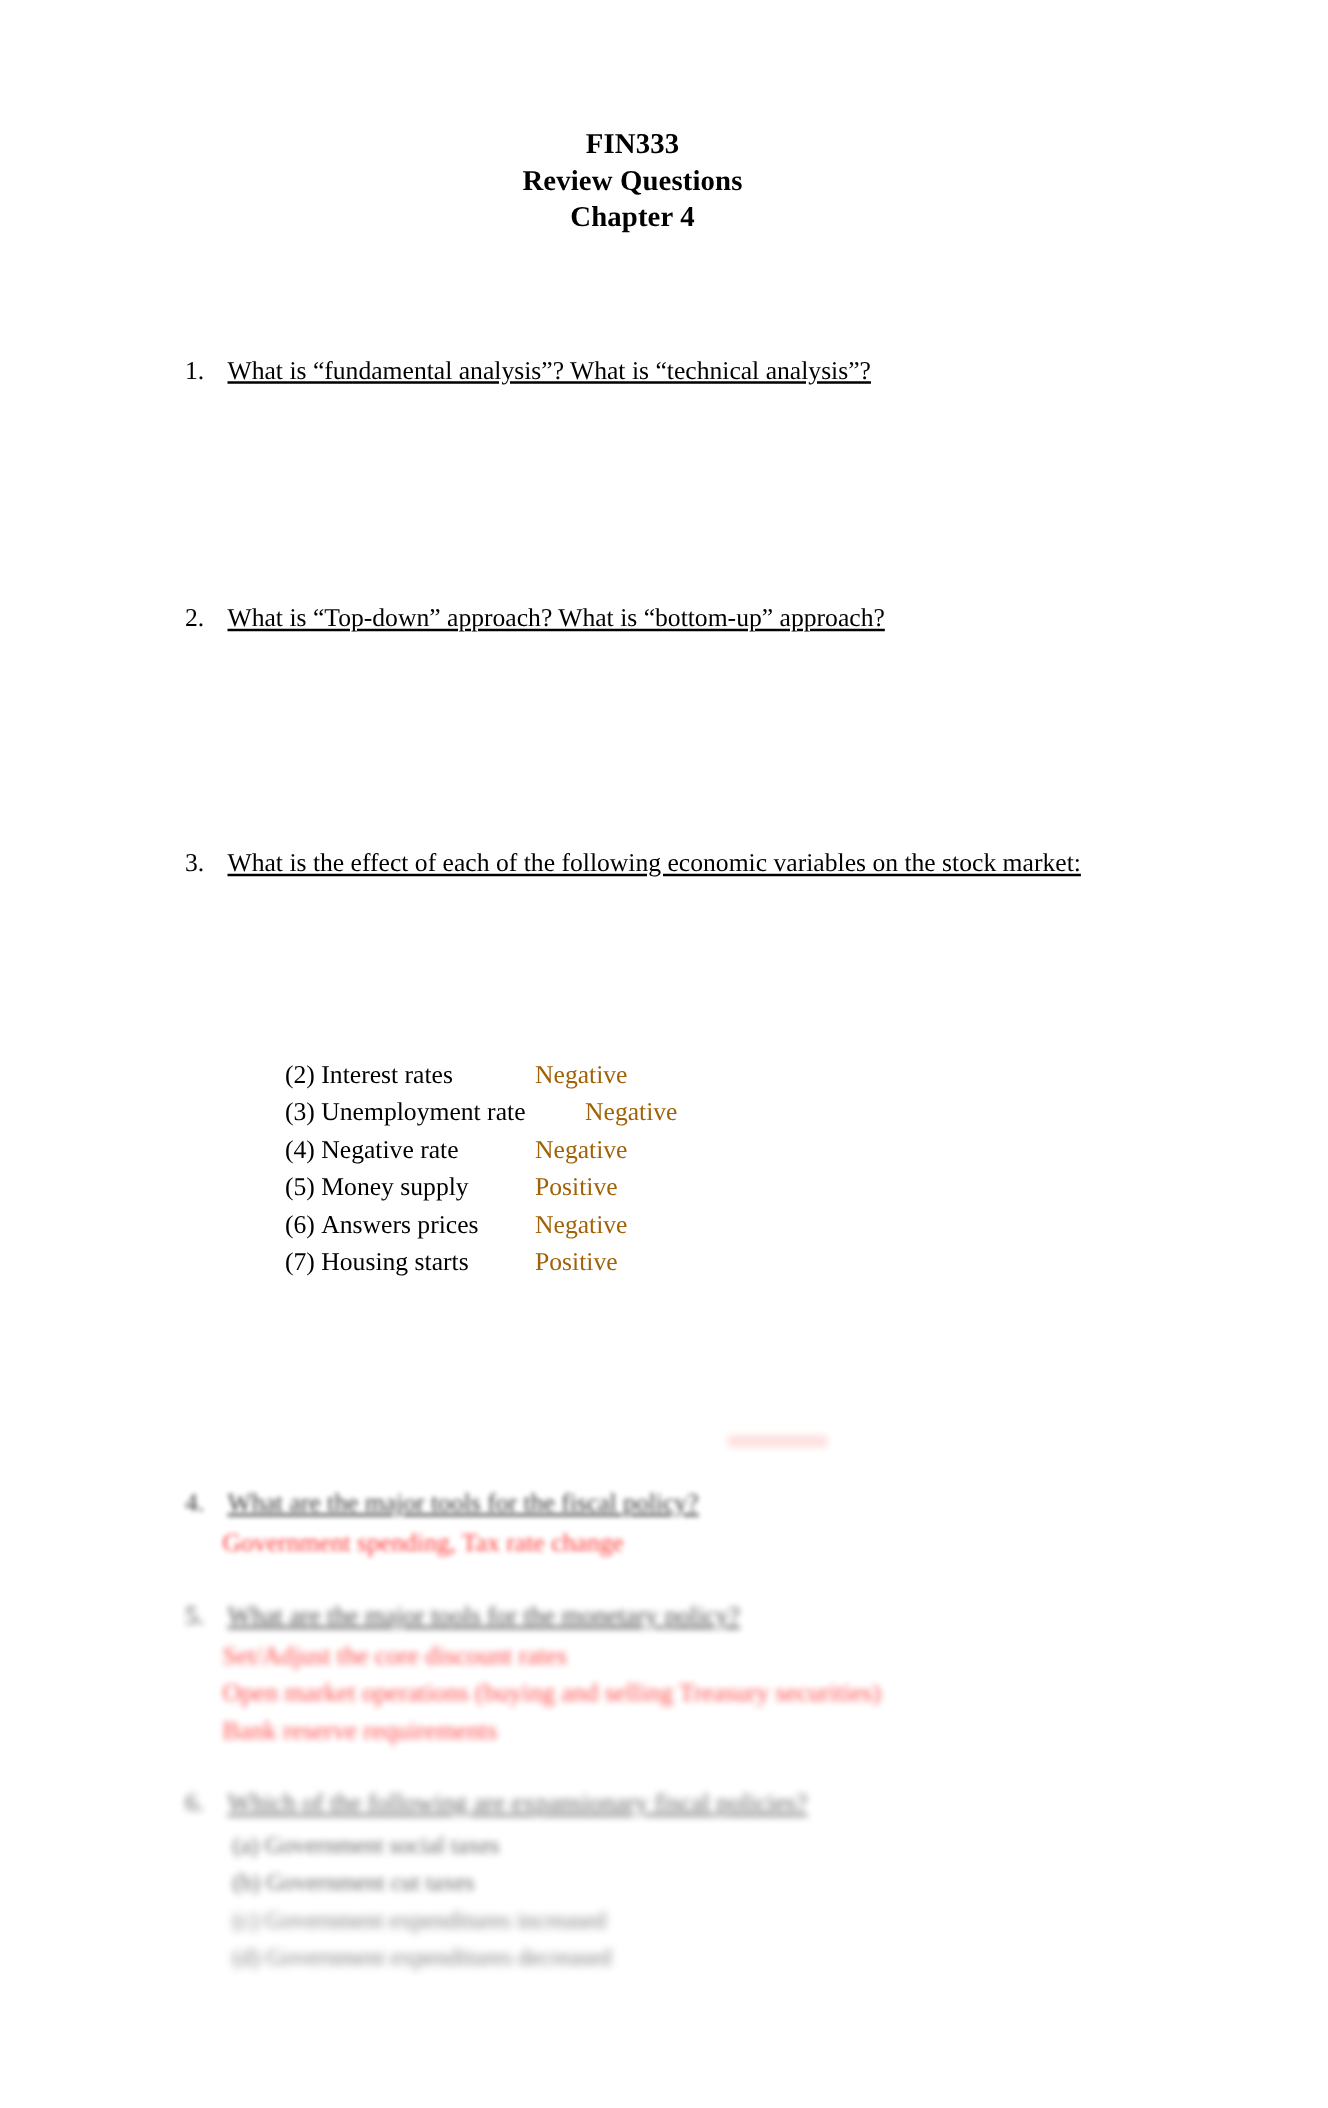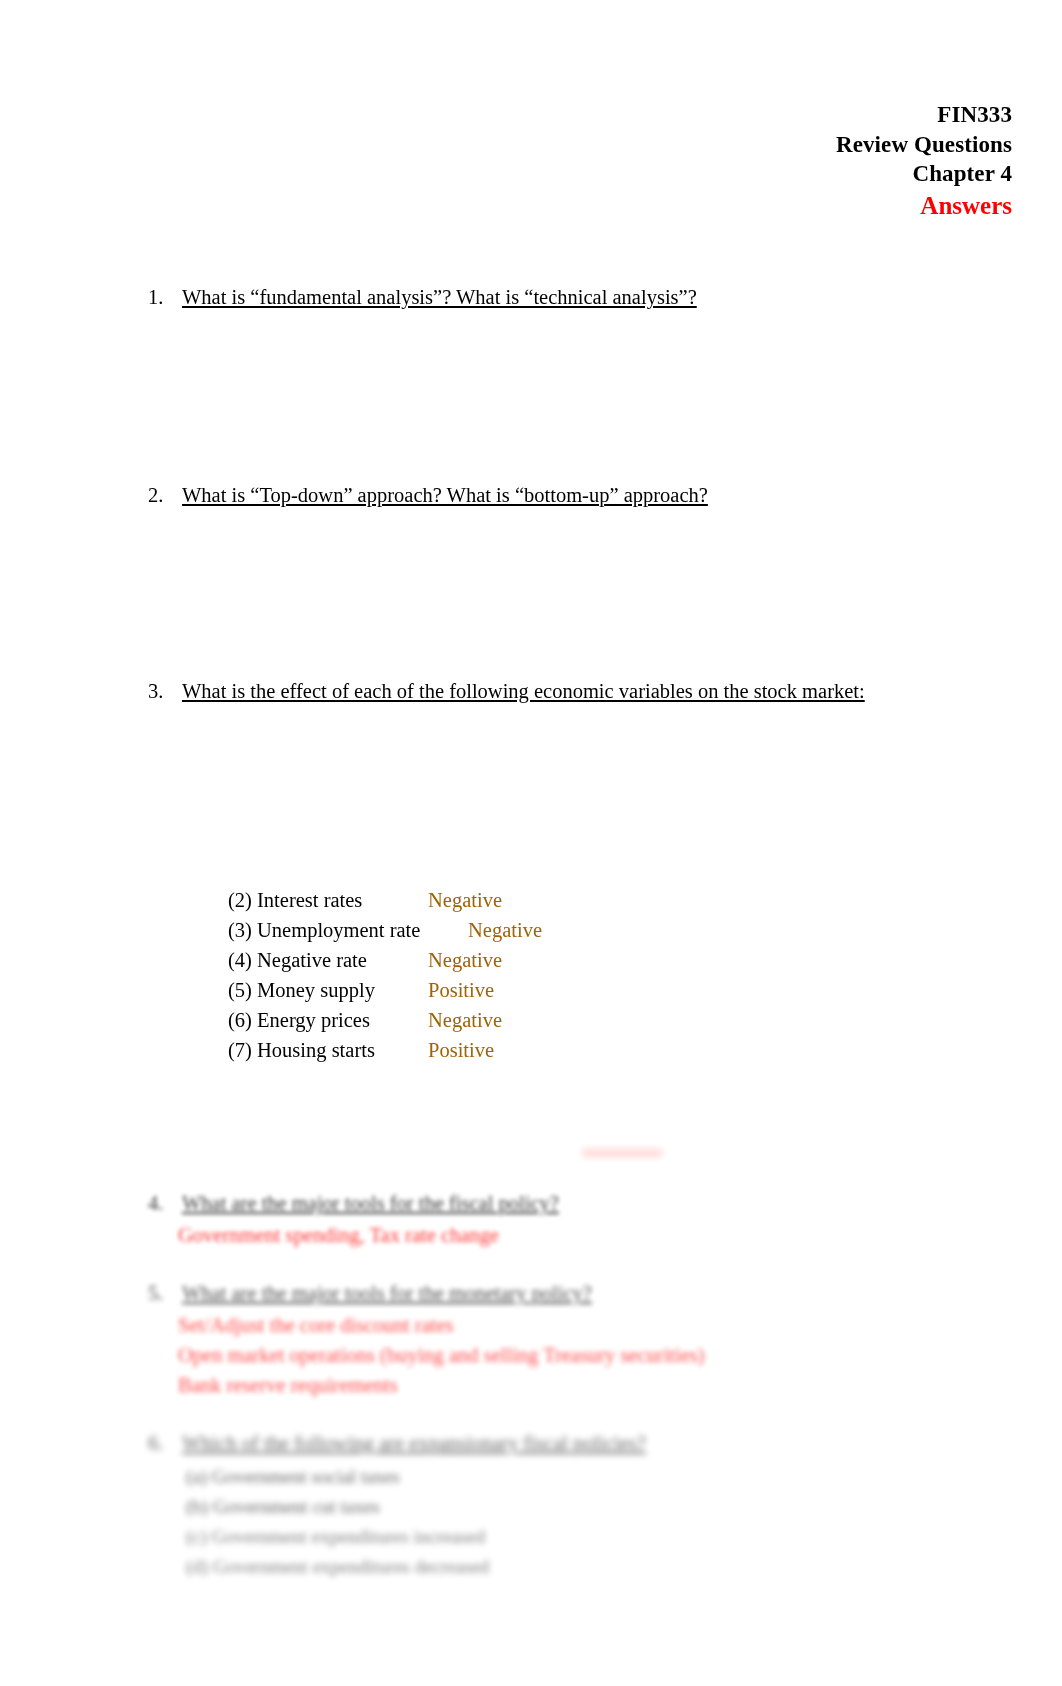--- a/index.html
+++ b/index.html
@@ -20,21 +20,21 @@
     overflow: hidden;
     box-sizing: border-box;
   }
 
   
   .title-block {
     position: absolute;
     left: 0;
     top: 100px;
     width: 1012px;
-    text-align: right;
+    text-align: center;
   }
   .title-line {
     font-weight: bold;
     font-size: 23px;
     line-height: 29.5px;
     letter-spacing: 0.1px;
   }
   .title-answers {
     font-weight: bold;
     font-size: 25px;
@@ -78,21 +78,20 @@
   }
   .variable-row {
     display: flex;
     align-items: baseline;
     white-space: nowrap;
     height: 30px;
   }
   .var-label {
     flex: 0 0 200px;
     width: 200px;
-    margin-top: 40px;
   }
   .var-effect {
     flex: 0 0 auto;
     color: #a16207;
   }
   .variable-row.shifted .var-effect {
     padding-left: 40px;
   }
 
   
@@ -142,21 +141,20 @@
 </style>
 </head>
 <body>
 
 <div class="page">
 
   <div class="title-block">
     <div class="title-line">FIN333</div>
     <div class="title-line">Review Questions</div>
     <div class="title-line">Chapter 4</div>
-    <div class="title-answers" style="color:#FF0000;">Answers</div>
   </div>
 
   <div class="question" id="question-1">
     <span class="q-num">1.</span>
     <span class="q-text">What is “fundamental analysis”? What is “technical analysis”?</span>
   </div>
 
   <div class="question" id="question-2">
     <span class="q-num">2.</span>
     <span class="q-text">What is “Top-down” approach? What is “bottom-up” approach?</span>
@@ -183,21 +181,21 @@
       <span class="var-label"><span>(4)</span>&nbsp;<span>Negative rate</span></span>
       <span class="var-effect">Negative</span>
     </div>
 
     <div class="variable-row">
       <span class="var-label"><span>(5)</span>&nbsp;<span>Money supply</span></span>
       <span class="var-effect">Positive</span>
     </div>
 
     <div class="variable-row">
-      <span class="var-label"><span>(6)</span>&nbsp;<span>Energy prices</span></span>
+      <span class="var-label"><span>(6)</span>&nbsp;<span>Answers prices</span></span>
       <span class="var-effect">Negative</span>
     </div>
 
     <div class="variable-row">
       <span class="var-label"><span>(7)</span>&nbsp;<span>Housing starts</span></span>
       <span class="var-effect">Positive</span>
     </div>
 
   </div>
 

